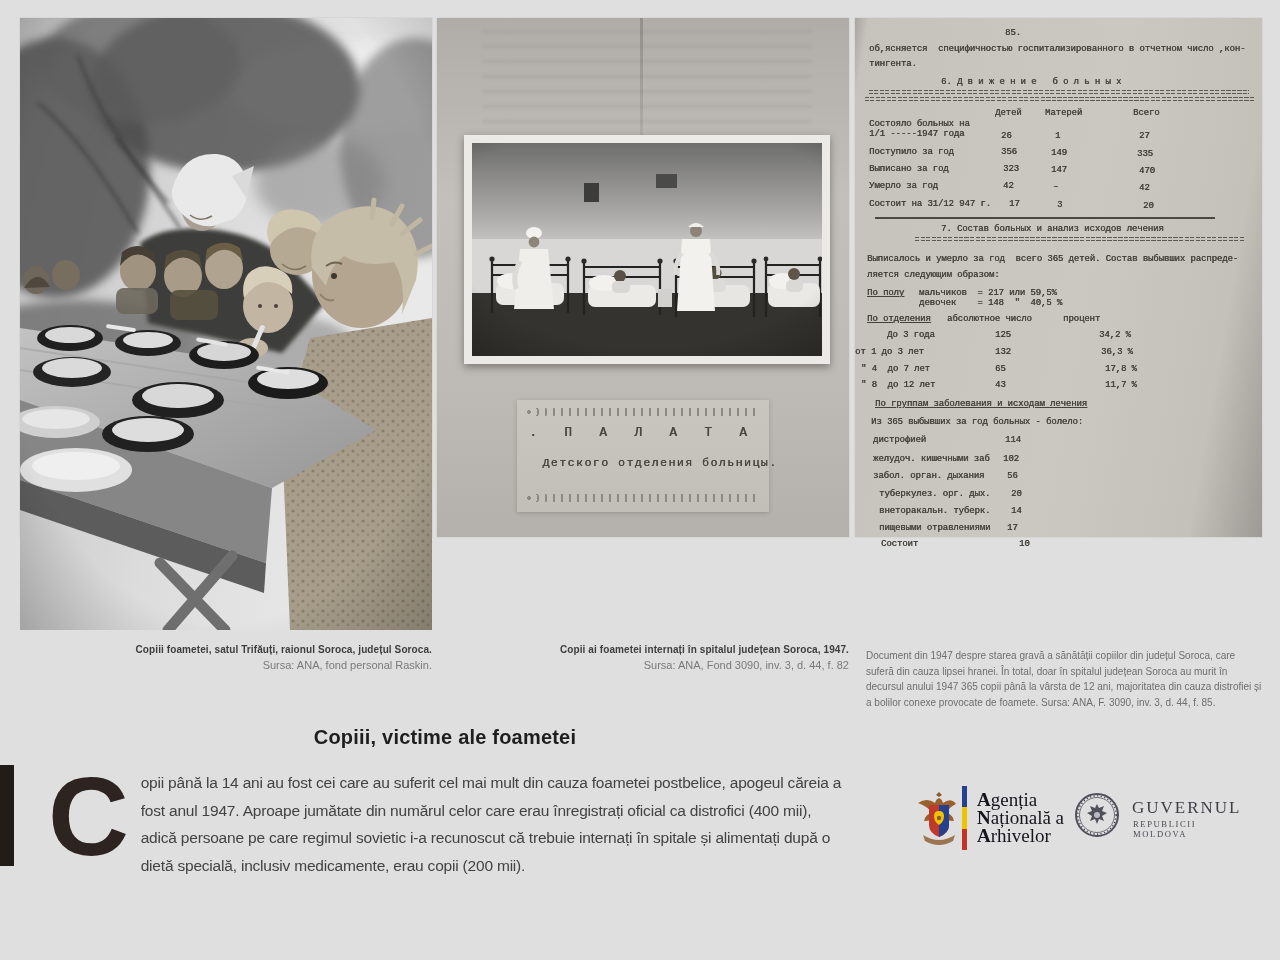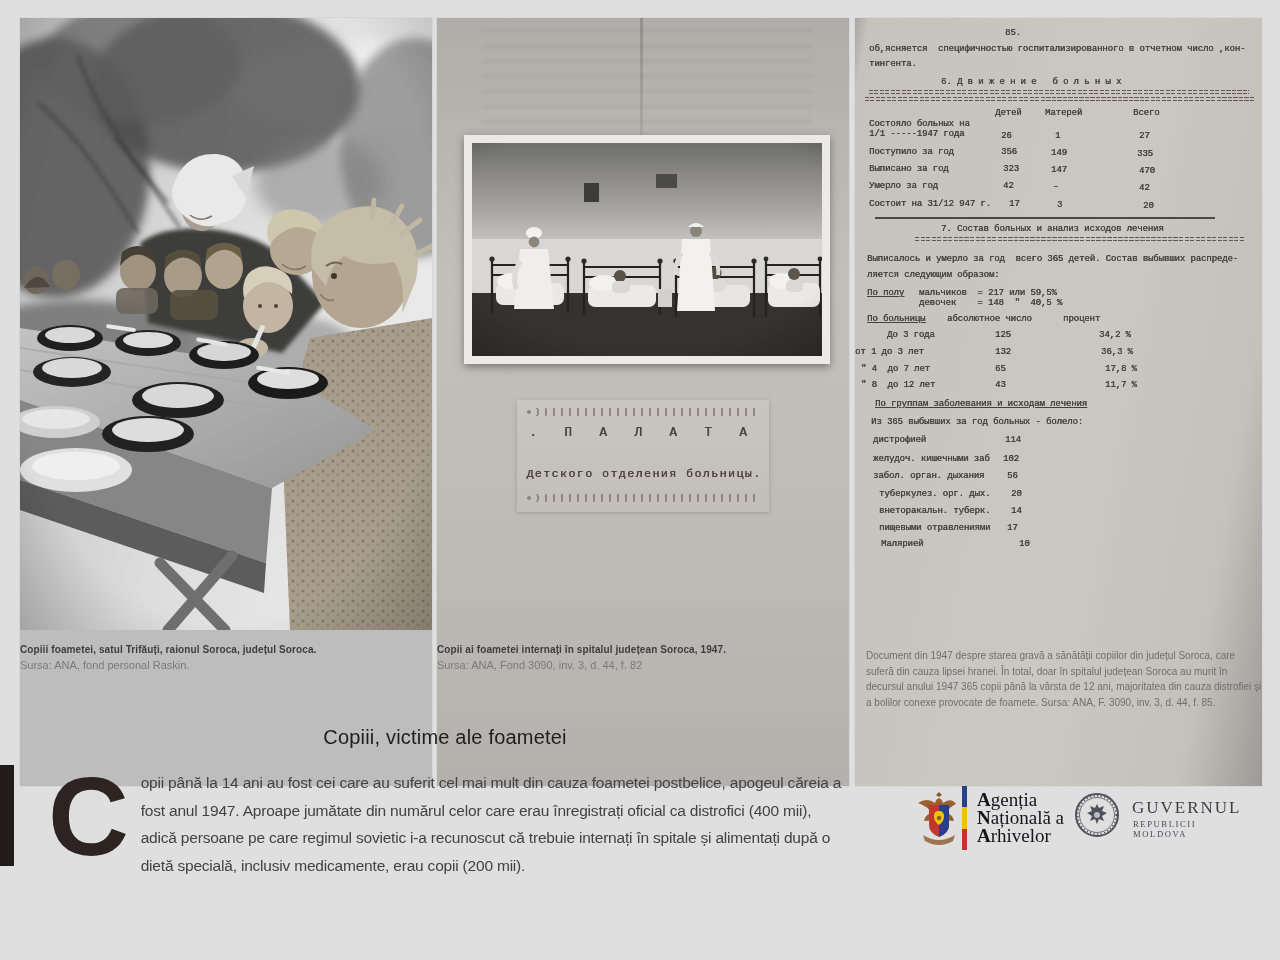--- a/index.html
+++ b/index.html
@@ -3,21 +3,21 @@
 <meta charset="utf-8">
 <style>
   html,body{margin:0;padding:0;}
   body{
     width:1280px;height:960px;position:relative;overflow:hidden;
     background:#dfdfdf;
     font-family:"Liberation Sans", sans-serif;
   }
 
   
-  .panel{position:absolute;top:18px;height:768px;box-shadow:0 0 0 0.5px rgba(0,0,0,.08);}
+  .panel{position:absolute;top:18px;height:519px;box-shadow:0 0 0 0.5px rgba(0,0,0,.08);}
   .panel-left{left:20px;width:412px;background:#bdbdbd;}
   .panel-mid{left:437px;width:412px;background:linear-gradient(180deg,#b0ada8,#c3c0bb 35%,#bebbb6 70%,#b4b1ac);}
   .panel-right{left:855px;width:407px;background:linear-gradient(100deg,#a8a5a0 0px,#c6c3bd 14px,#cbc8c2 55%,#c4c1bb 85%,#9d9a95 100%);}
   .panel svg{display:block;}
 
   
   .ghost-lines{position:absolute;left:45px;top:12px;width:330px;height:95px;
     background:repeating-linear-gradient(180deg, rgba(105,99,90,.22) 0 3px, rgba(0,0,0,0) 3px 15px);
     filter:blur(1.6px);opacity:.55;}
   .crease{position:absolute;left:203px;top:0;width:3px;height:150px;
@@ -25,44 +25,44 @@
   .ward-photo{position:absolute;left:27px;top:117px;width:350px;height:213px;
     background:#ecebe8;border:8px solid #eceae6;box-shadow:0 3px 8px rgba(40,38,34,.45);}
   .ward-photo svg{width:100%;height:100%;}
   .palata-label{position:absolute;left:80px;top:382px;width:252px;height:112px;
     background:linear-gradient(180deg,#c9c6bf,#c2bfb8);box-shadow:0 1px 4px rgba(50,46,40,.25);}
   .scallop{position:absolute;left:8px;right:8px;height:8px;
     background:repeating-radial-gradient(circle at 4px 4px, #847f75 0 1.6px, rgba(0,0,0,0) 2.2px 8px);
     opacity:.85;}
   .palata-line1{position:absolute;left:0;top:26px;width:100%;text-align:center;
     font:12.5px "Liberation Mono",monospace;letter-spacing:10px;color:#4a453d;text-shadow:.4px 0 0 #4a453d;}
-  .palata-line2{position:absolute;left:1px;top:56px;width:100%;text-align:center;
-    font:11.5px "Liberation Mono",monospace;letter-spacing:1.5px;color:#4a453d;text-shadow:.3px 0 0 #4a453d;margin-top:11px;}
+  .palata-line2{position:absolute;left:17px;top:56px;width:100%;text-align:center;
+    font:11.5px "Liberation Mono",monospace;letter-spacing:1.5px;color:#4a453d;text-shadow:.3px 0 0 #4a453d;}
 
   
   .doc-inner{position:absolute;inset:0;font-family:"Liberation Mono",monospace;color:#45413b;}
   .dl{position:absolute;white-space:pre;font-size:9px;line-height:11px;
       text-shadow:.35px 0 0 currentColor;letter-spacing:-0.1px;}
   .dl.u{text-decoration:underline;}
   .drule{position:absolute;height:4px;opacity:.85;
     background:
       repeating-linear-gradient(90deg,#4a463f 0 4px, rgba(0,0,0,0) 4px 5.5px) top/100% 1.2px no-repeat,
       repeating-linear-gradient(90deg,#4a463f 0 4px, rgba(0,0,0,0) 4px 5.5px) bottom/100% 1.2px no-repeat;}
   .dsolid{position:absolute;height:1.5px;background:#3d3a34;opacity:.9;}
 
   
-  .cap{position:absolute;text-align:left;}
+  .cap{position:absolute;text-align:right;}
   .cap .b{font-size:10px;font-weight:bold;color:#3d3d3d;letter-spacing:.1px;}
   .cap .s{font-size:11px;color:#7a7a7a;margin-top:4px;}
   .cap-right{position:absolute;left:866px;top:648px;width:398px;
     font-size:10px;line-height:15.6px;color:#6e6e6e;text-align:left;}
 
   
   .title{position:absolute;left:45px;top:726px;width:800px;text-align:center;
-    font-size:20px;font-weight:normal;color:#1e1e1e;letter-spacing:.2px;}
+    font-size:20px;font-weight:bold;color:#1e1e1e;letter-spacing:.2px;}
   .bodytext{position:absolute;left:48px;top:769px;width:802px;
     font-size:15.5px;line-height:27.5px;color:#424242;letter-spacing:-0.2px;}
   .dropcap{float:left;font-size:112px;line-height:84px;height:84px;
     font-weight:bold;color:#2d2320;margin:6px 12px 0 0;}
   .edge-bar{position:absolute;left:0;top:765px;width:14px;height:101px;background:#221c19;}
 
   
   .ana-logo{position:absolute;left:915px;top:786px;width:150px;height:66px;}
   .ana-flag{position:absolute;left:47px;top:0;width:5px;height:64px;}
   .ana-flag div{width:100%;height:21.33px;}
@@ -319,21 +319,21 @@
     <div class="dl" style="left:86px;top:206px">7. Состав больных и анализ исходов лечения</div>
     <div class="drule" style="left:60px;top:219px;width:330px"></div>
 
     <div class="dl" style="left:12px;top:236px">Выписалось и умерло за год  всего 365 детей. Состав выбывших распреде-</div>
     <div class="dl" style="left:12px;top:252px">ляется следующим образом:</div>
 
     <div class="dl u" style="left:12px;top:270px">По полу</div>
     <div class="dl" style="left:64px;top:270px">мальчиков  = 217 или 59,5%</div>
     <div class="dl" style="left:64px;top:280px">девочек    = 148  "  40,5 %</div>
 
-    <div class="dl u" style="left:12px;top:296px">По больницы</div>
+    <div class="dl u" style="left:12px;top:296px">По отделения</div>
     <div class="dl" style="left:92px;top:296px">абсолютное число</div>
     <div class="dl" style="left:208px;top:296px">процент</div>
 
     <div class="dl" style="left:32px;top:312px">До 3 года</div>
     <div class="dl" style="left:140px;top:312px">125</div>
     <div class="dl" style="left:244px;top:312px">34,2 %</div>
 
     <div class="dl" style="left:0px;top:329px">от 1 до 3 лет</div>
     <div class="dl" style="left:140px;top:329px">132</div>
     <div class="dl" style="left:246px;top:329px">36,3 %</div>
@@ -354,21 +354,21 @@
     <div class="dl" style="left:18px;top:436px">желудоч. кишечными заб</div>
     <div class="dl" style="left:148px;top:436px">102</div>
     <div class="dl" style="left:18px;top:453px">забол. орган. дыхания</div>
     <div class="dl" style="left:152px;top:453px">56</div>
     <div class="dl" style="left:24px;top:471px">туберкулез. орг. дых.</div>
     <div class="dl" style="left:156px;top:471px">20</div>
     <div class="dl" style="left:24px;top:488px">внеторакальн. туберк.</div>
     <div class="dl" style="left:156px;top:488px">14</div>
     <div class="dl" style="left:24px;top:505px">пищевыми отравлениями</div>
     <div class="dl" style="left:152px;top:505px">17</div>
-    <div class="dl" style="left:26px;top:521px">Малярией</div>
+    <div class="dl" style="left:26px;top:521px">Состоит</div>
     <div class="dl" style="left:164px;top:521px">10</div>
   </div>
 </div>
 
 <div class="cap" style="left:20px;top:644px;width:412px">
   <div class="b">Copiii foametei, satul Trifăuți, raionul Soroca, județul Soroca.</div>
   <div class="s">Sursa: ANA, fond personal Raskin.</div>
 </div>
 
 <div class="cap" style="left:437px;top:644px;width:412px">

